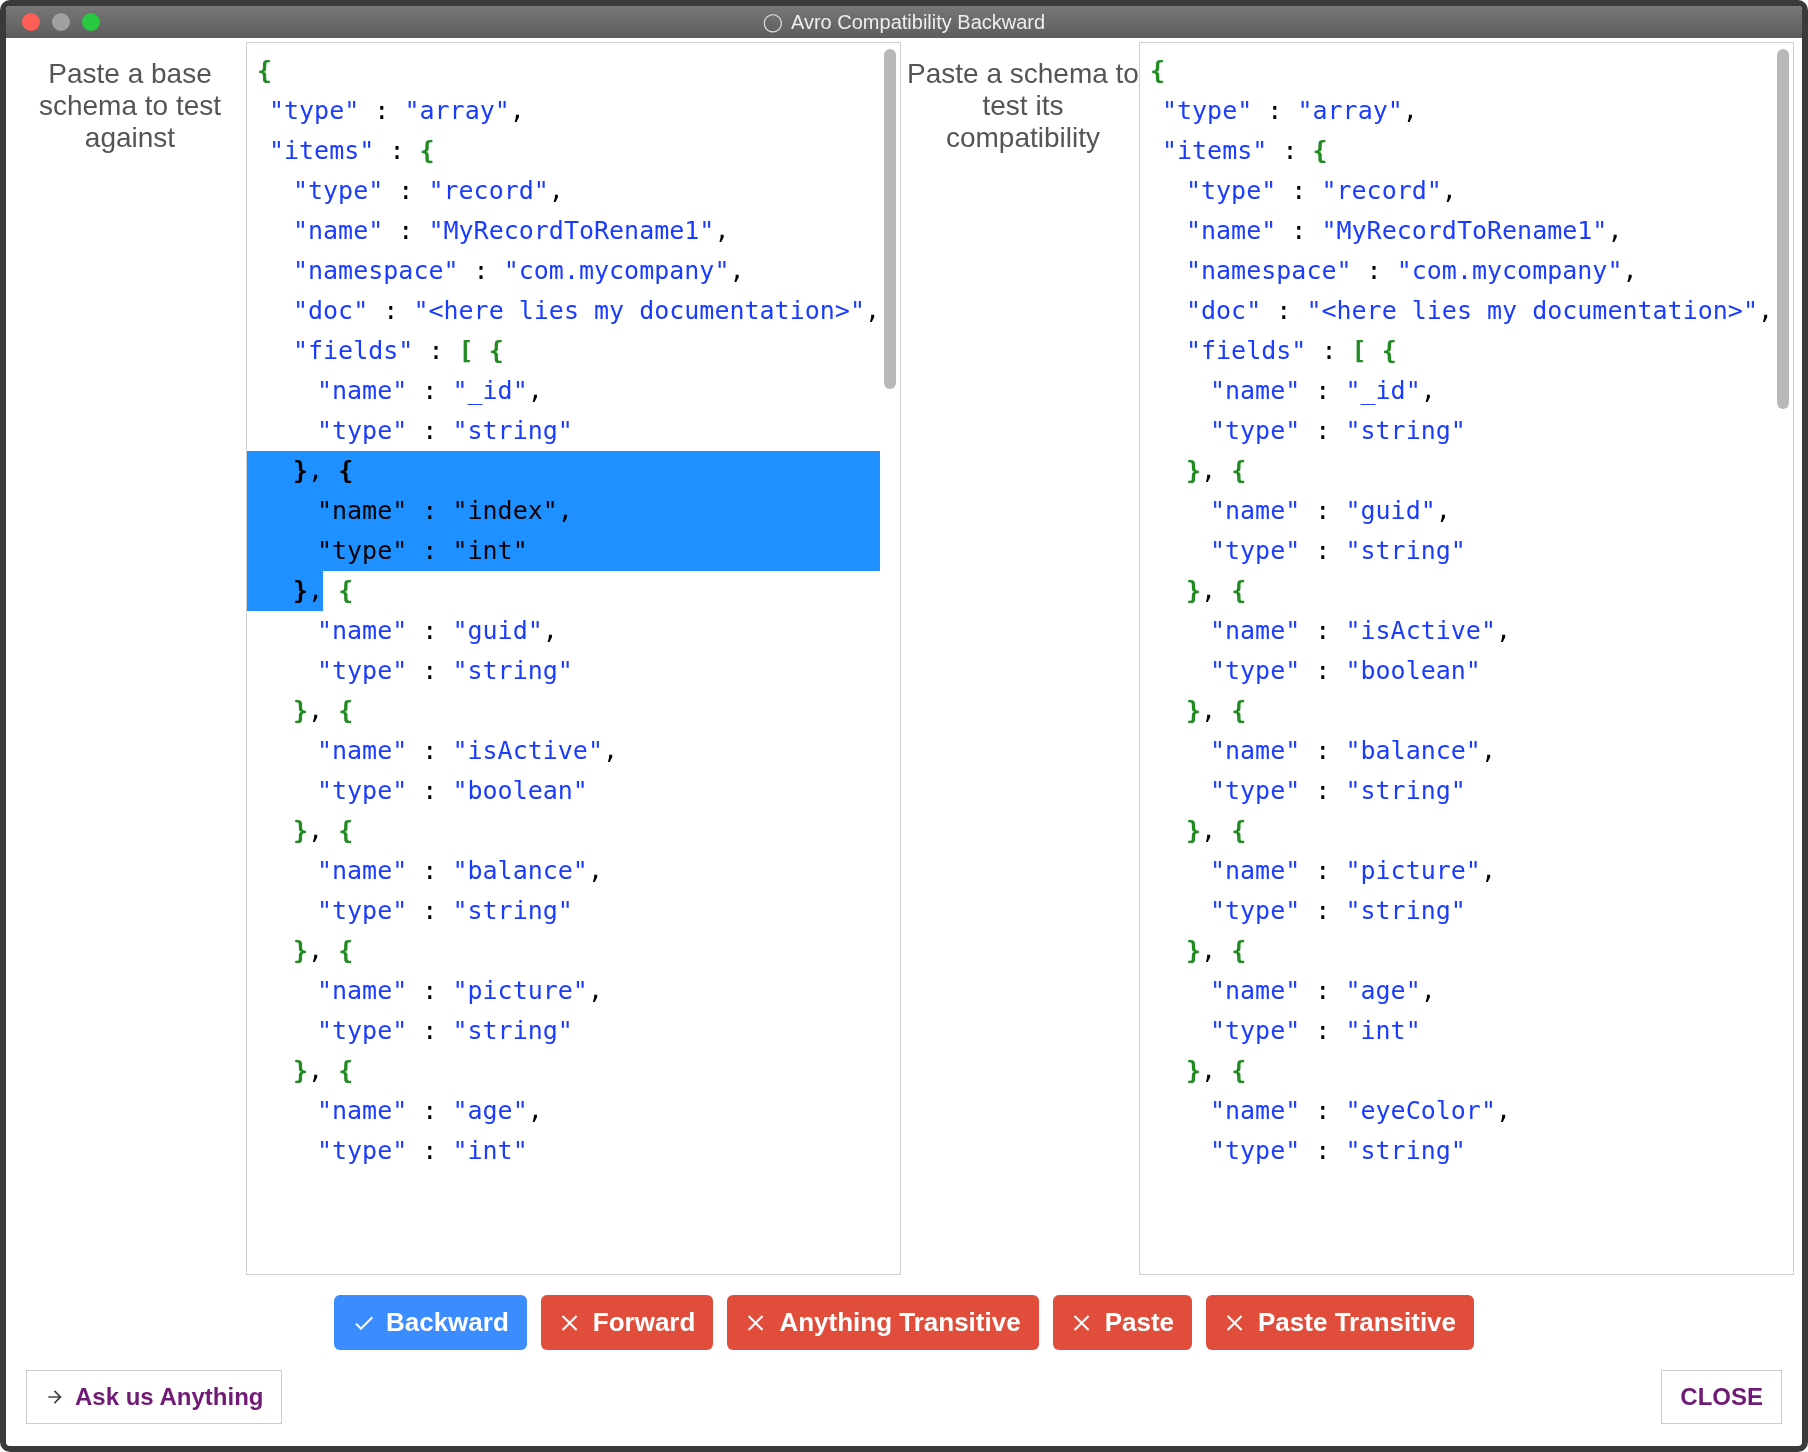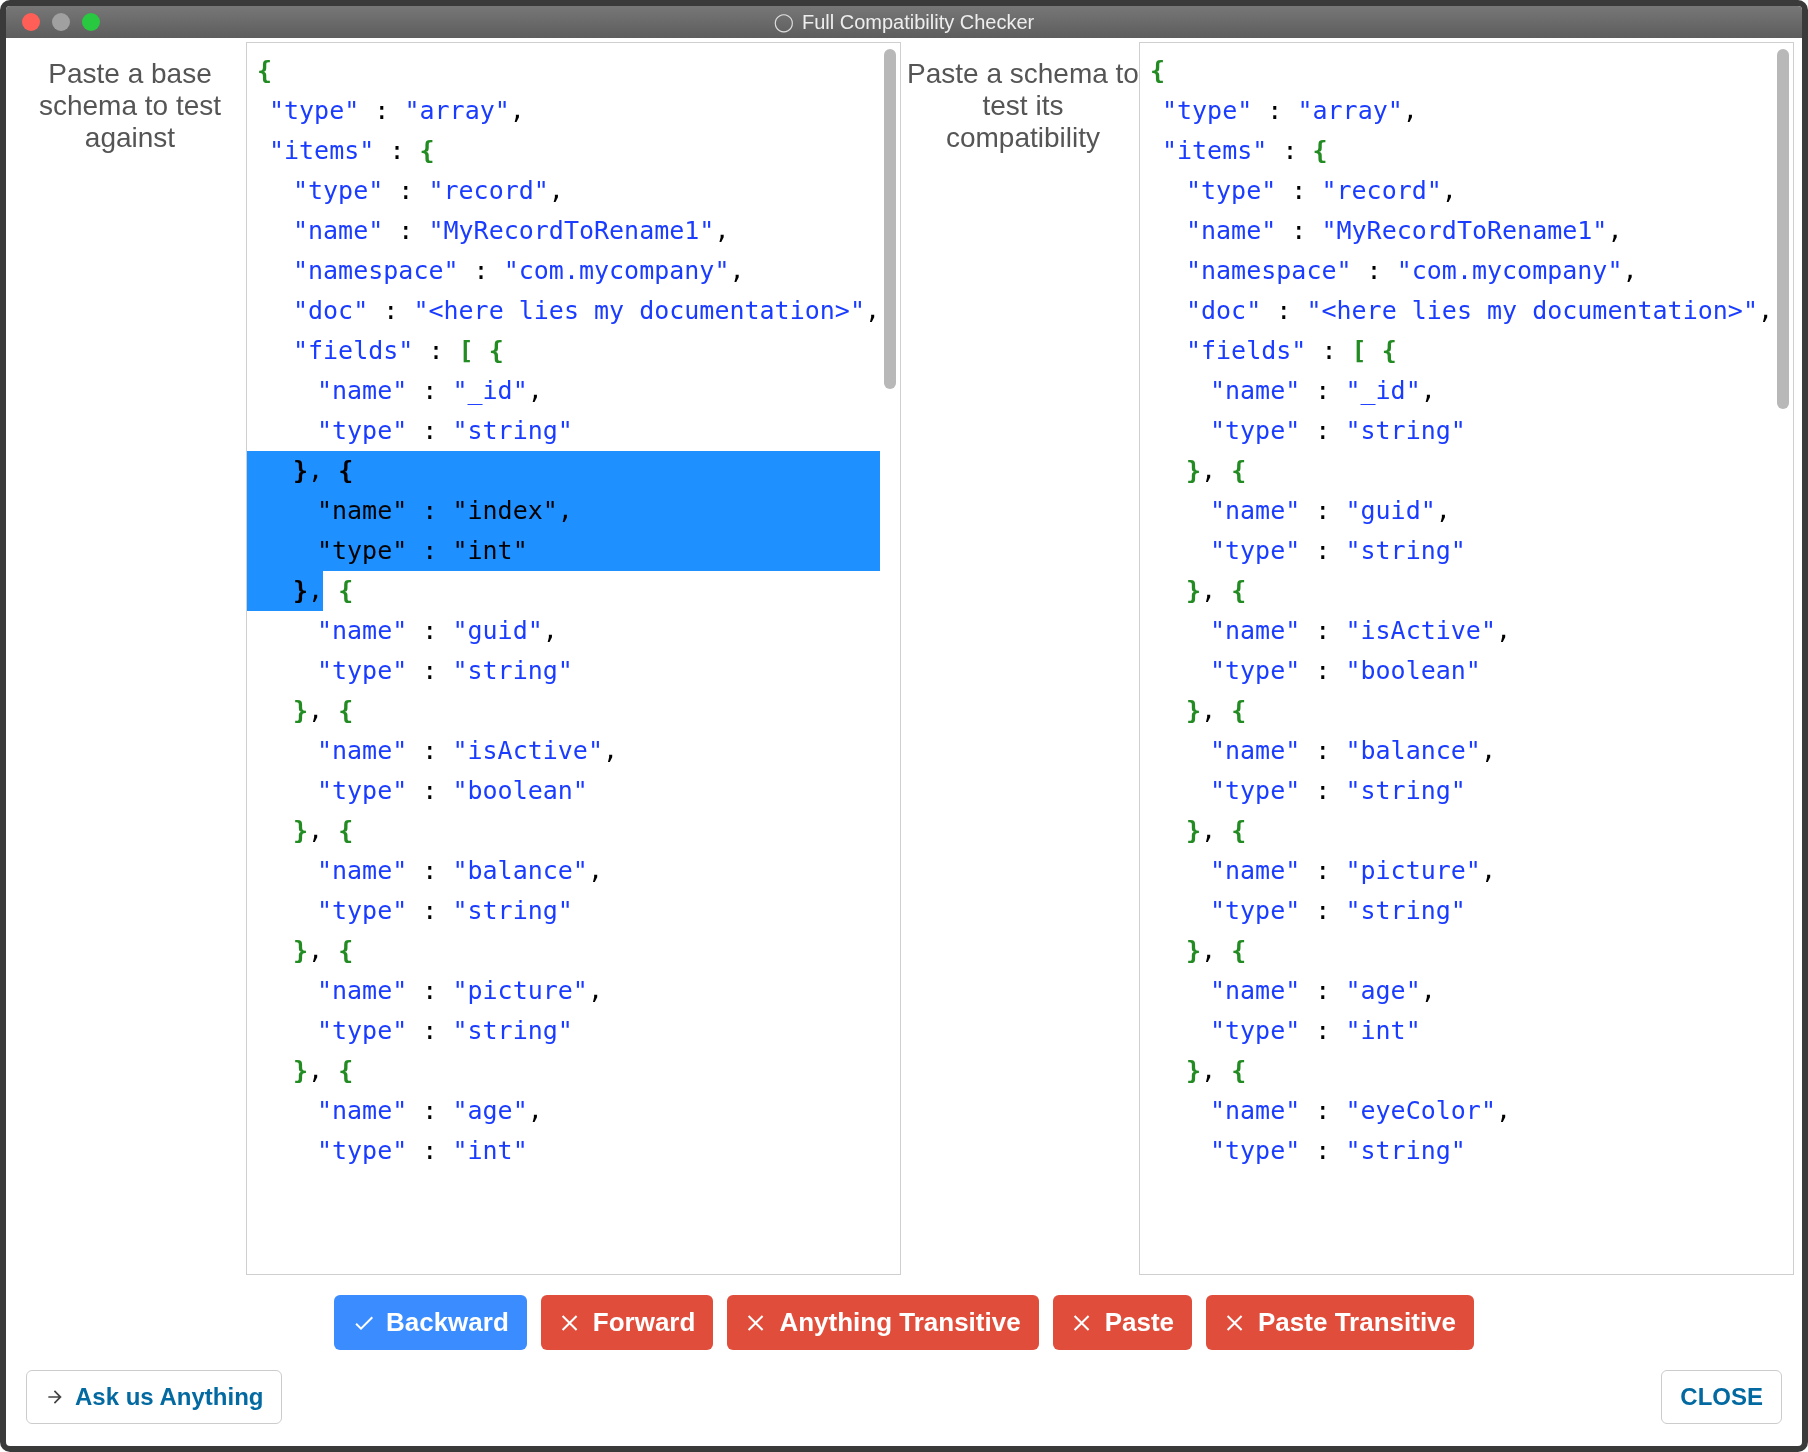--- a/index.html
+++ b/index.html
@@ -90,37 +90,37 @@
   .btn-red  { background: #e14d3b; justify-content: center; }
   .check-ico, .x-ico { display:inline-block; width:24px; height:24px; }
   .check-ico svg, .x-ico svg { width:24px; height:24px; display:block; }
   
   .footer {
     display: flex; justify-content: space-between; align-items: center;
     padding: 16px 12px 14px 12px;
   }
   .btn-outline {
     display: inline-flex; align-items: center; gap: 10px;
-    padding: 12px 18px; border-radius: 6px; font-size: 24px; font-weight: 700;
-    background: #fff; color: #0369a1; border: 1px solid #ccc; cursor: pointer;
+    padding: 12px 18px; border-radius: 0; font-size: 24px; font-weight: 700;
+    background: #fff; color: #701a75; border: 1px solid #ccc; cursor: pointer;
   }
   .arrow-ico svg { width:20px; height:20px; display:block; }
 </style>
 </head>
 <body>
 
 <div class="titlebar">
   <div class="traffic">
     <div class="tl-dot tl-close"></div>
     <div class="tl-dot tl-min"></div>
     <div class="tl-dot tl-max"></div>
   </div>
   <div class="titlebar-title">
     <span class="title-ico">◯</span>
-    <span>Full Compatibility Checker</span>
+    <span>Avro Compatibility Backward</span>
   </div>
 </div>
 
 <div class="content">
   <div class="panes">
 
     <div class="pane">
       <div class="pane-title">Paste a base schema to test against</div>
       <div class="editor-wrap">
         <div class="editor" id="left-editor"><div class="line ind0"><span class="brk">{</span></div><div class="line ind1"><span class="key">"type"</span><span class="pun"> : </span><span class="str">"array"</span><span class="pun">,</span></div><div class="line ind1"><span class="key">"items"</span><span class="pun"> : </span><span class="brk">{</span></div><div class="line ind2"><span class="key">"type"</span><span class="pun"> : </span><span class="str">"record"</span><span class="pun">,</span></div><div class="line ind2"><span class="key">"name"</span><span class="pun"> : </span><span class="str">"MyRecordToRename1"</span><span class="pun">,</span></div><div class="line ind2"><span class="key">"namespace"</span><span class="pun"> : </span><span class="str">"com.mycompany"</span><span class="pun">,</span></div><div class="line ind2"><span class="key">"doc"</span><span class="pun"> : </span><span class="str">"&lt;here lies my documentation&gt;"</span><span class="pun">,</span></div><div class="line ind2"><span class="key">"fields"</span><span class="pun"> : </span><span class="brk">[ {</span></div><div class="line ind3"><span class="key">"name"</span><span class="pun"> : </span><span class="str">"_id"</span><span class="pun">,</span></div><div class="line ind3"><span class="key">"type"</span><span class="pun"> : </span><span class="str">"string"</span></div><div class="line ind2 sel"><span class="brk">}</span><span class="pun">,</span> <span class="brk">{</span></div><div class="line ind3 sel"><span class="key">"name"</span><span class="pun"> : </span><span class="str">"index"</span><span class="pun">,</span></div><div class="line ind3 sel"><span class="key">"type"</span><span class="pun"> : </span><span class="str">"int"</span></div><div class="line ind2" style="padding-left: 0px;"><span class="sel" style="display:inline-block; padding-left:46px;"><span class="brk">}</span><span class="pun">,</span></span> <span class="brk">{</span></div><div class="line ind3"><span class="key">"name"</span><span class="pun"> : </span><span class="str">"guid"</span><span class="pun">,</span></div><div class="line ind3"><span class="key">"type"</span><span class="pun"> : </span><span class="str">"string"</span></div><div class="line ind2"><span class="brk">}</span><span class="pun">,</span> <span class="brk">{</span></div><div class="line ind3"><span class="key">"name"</span><span class="pun"> : </span><span class="str">"isActive"</span><span class="pun">,</span></div><div class="line ind3"><span class="key">"type"</span><span class="pun"> : </span><span class="str">"boolean"</span></div><div class="line ind2"><span class="brk">}</span><span class="pun">,</span> <span class="brk">{</span></div><div class="line ind3"><span class="key">"name"</span><span class="pun"> : </span><span class="str">"balance"</span><span class="pun">,</span></div><div class="line ind3"><span class="key">"type"</span><span class="pun"> : </span><span class="str">"string"</span></div><div class="line ind2"><span class="brk">}</span><span class="pun">,</span> <span class="brk">{</span></div><div class="line ind3"><span class="key">"name"</span><span class="pun"> : </span><span class="str">"picture"</span><span class="pun">,</span></div><div class="line ind3"><span class="key">"type"</span><span class="pun"> : </span><span class="str">"string"</span></div><div class="line ind2"><span class="brk">}</span><span class="pun">,</span> <span class="brk">{</span></div><div class="line ind3"><span class="key">"name"</span><span class="pun"> : </span><span class="str">"age"</span><span class="pun">,</span></div><div class="line ind3"><span class="key">"type"</span><span class="pun"> : </span><span class="str">"int"</span></div></div>

